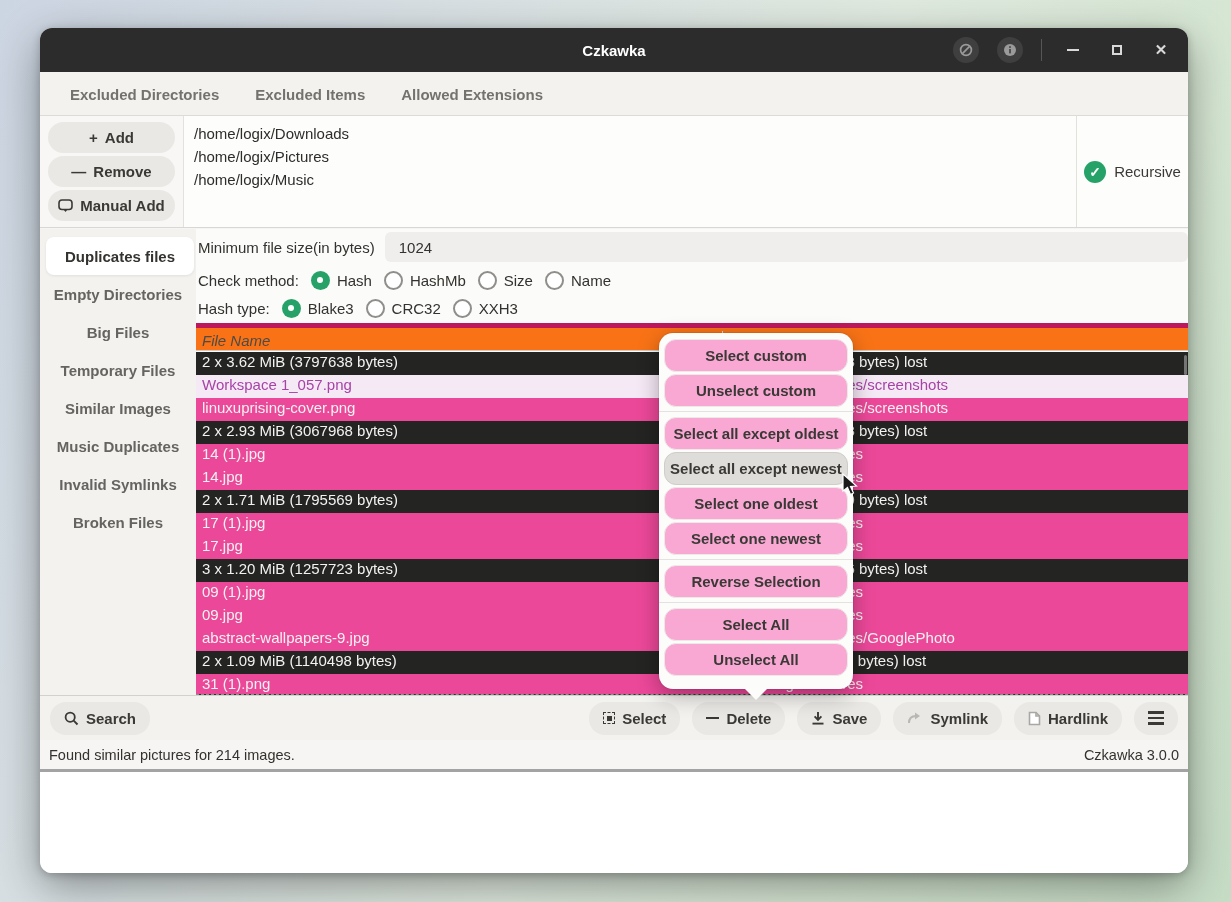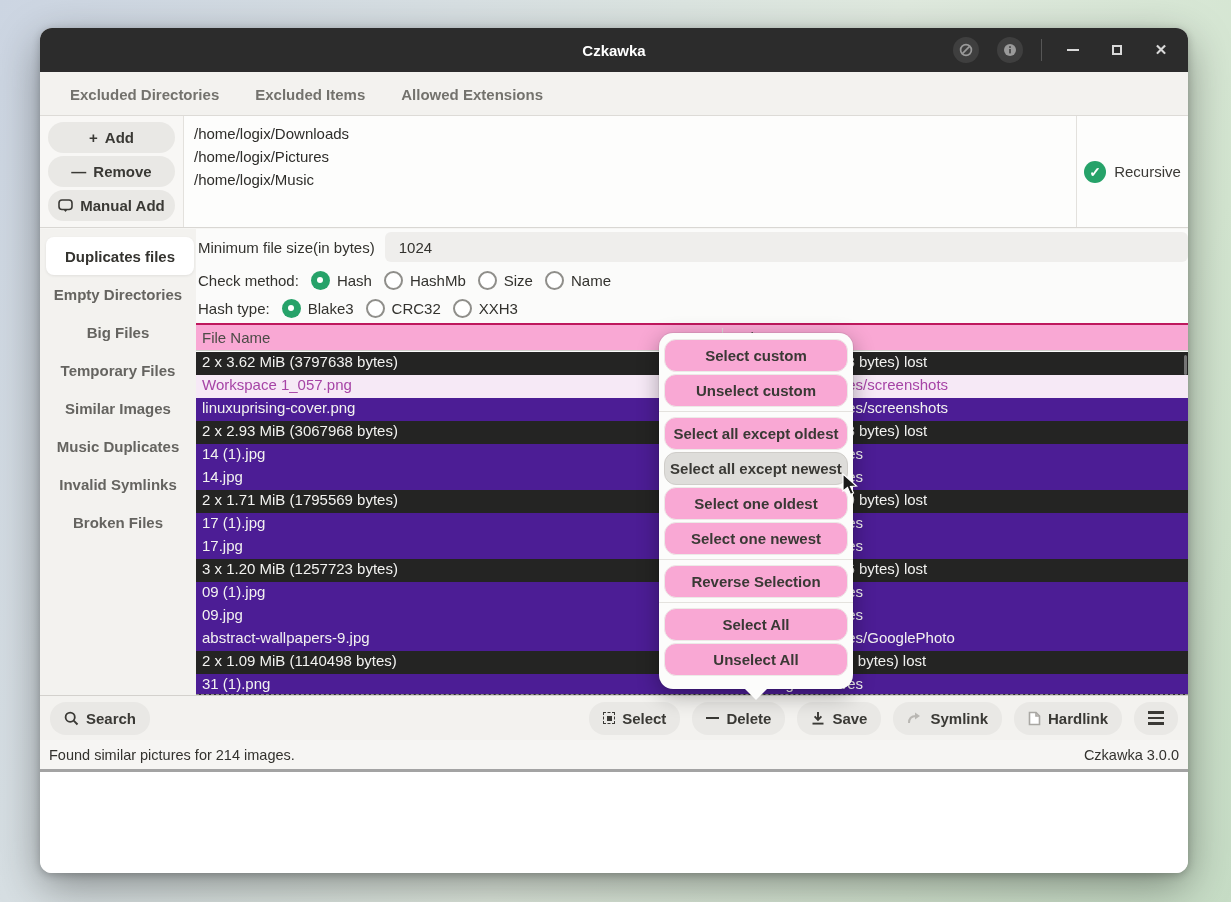--- a/index.html
+++ b/index.html
@@ -52,31 +52,31 @@
   .minsize-input { flex:1; margin-left:10px; height:30px; background:#efeeec; border:none; border-radius:6px;
     font-family:inherit; font-size:15px; color:#33322e; padding-left:14px; outline:none; }
   .radio-row { position:absolute; left:2px; height:26px; display:flex; align-items:center; gap:8px; font-size:15px; color:#33322e; }
   .radio-row.method { top:38px; }
   .radio-row.hash { top:66px; }
   .radio-group { display:flex; align-items:center; gap:7px; margin-left:4px; }
   .radio { width:19px; height:19px; border-radius:50%; border:2px solid #8f8e8a; background:#fff; position:relative; }
   .radio.sel { border:none; background:#26a269; }
   .radio.sel::after { content:""; position:absolute; left:6.5px; top:6.5px; width:6px; height:6px; border-radius:50%; background:#fff; }
   
-  .table-header { position:absolute; left:0; top:94px; width:100%; height:28px; background:#f9a8d4;
-    border-top:2px solid #be185d; border-bottom:1px solid #cfcdc9; font-size:15px; color:#4c4b47; }
+  .table-header { position:absolute; left:0; top:94px; width:100%; height:28px; background:#f97316;
+    border-top:5px solid #be185d; border-bottom:1px solid #cfcdc9; font-size:15px; color:#4c4b47;font-style:italic; }
   .table-header .col1 { position:absolute; left:6px; top:4px; }
   .table-header .col2 { position:absolute; left:532px; top:4px; }
   .table-header .coldiv { position:absolute; left:526px; top:3px; width:1px; height:22px; background:#dddbd7; }
   .tablebody { position:absolute; left:0; top:123px; width:100%; height:343px; background:#2f2f2e; overflow:hidden; border-bottom:1px dashed #8f8e8a; }
   .trow { height:23px; font-size:15px; color:#f2f2f0; position:relative; white-space:nowrap; }
   .trow .cname { position:absolute; left:6px; top:1px; }
   .trow .cpath { position:absolute; left:532px; top:1px; }
   .trow.group { background:#242423; }
-  .trow.file { background:#4c1d95;text-align:right; }
+  .trow.file { background:#ec4899;text-align:right; }
   .trow.selected { background:#f6e9f6; color:#a644a6; }
   .scroll-thumb { position:absolute; right:1px; top:126px; width:3px; height:20px; background:#8a8a8a; border-radius:2px; opacity:.8; }
   
   .popover { position:absolute; left:619px; top:305px; width:194px; height:356px; background:#fcfcfb;
     border-radius:14px; box-shadow:0 6px 22px rgba(0,0,0,.32), 0 0 0 1px rgba(0,0,0,.06); z-index:30; padding:6px 5px; }
   .popover .arrow { position:absolute; left:50%; bottom:-11px; transform:translateX(-50%);
     width:0; height:0; border-left:12px solid transparent; border-right:12px solid transparent; border-top:12px solid #fcfcfb; }
   .mitem { height:33px; margin-bottom:2px; border:1px solid #eceae7; border-radius:12px; background:#f9a8d4;
     display:flex; align-items:center; justify-content:center; font-size:15px; font-weight:700; color:#3a3935; }
   .mitem.hl { background:#deddda; border-color:#cfcdc9; }

